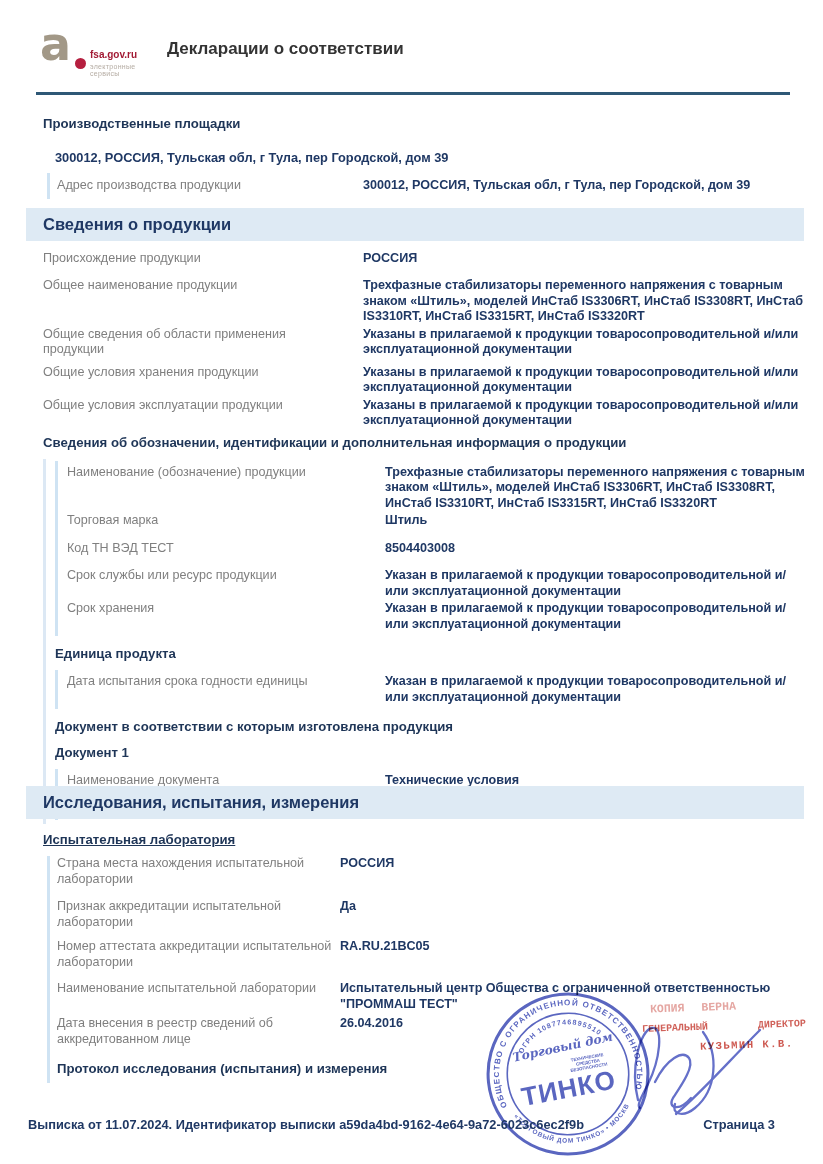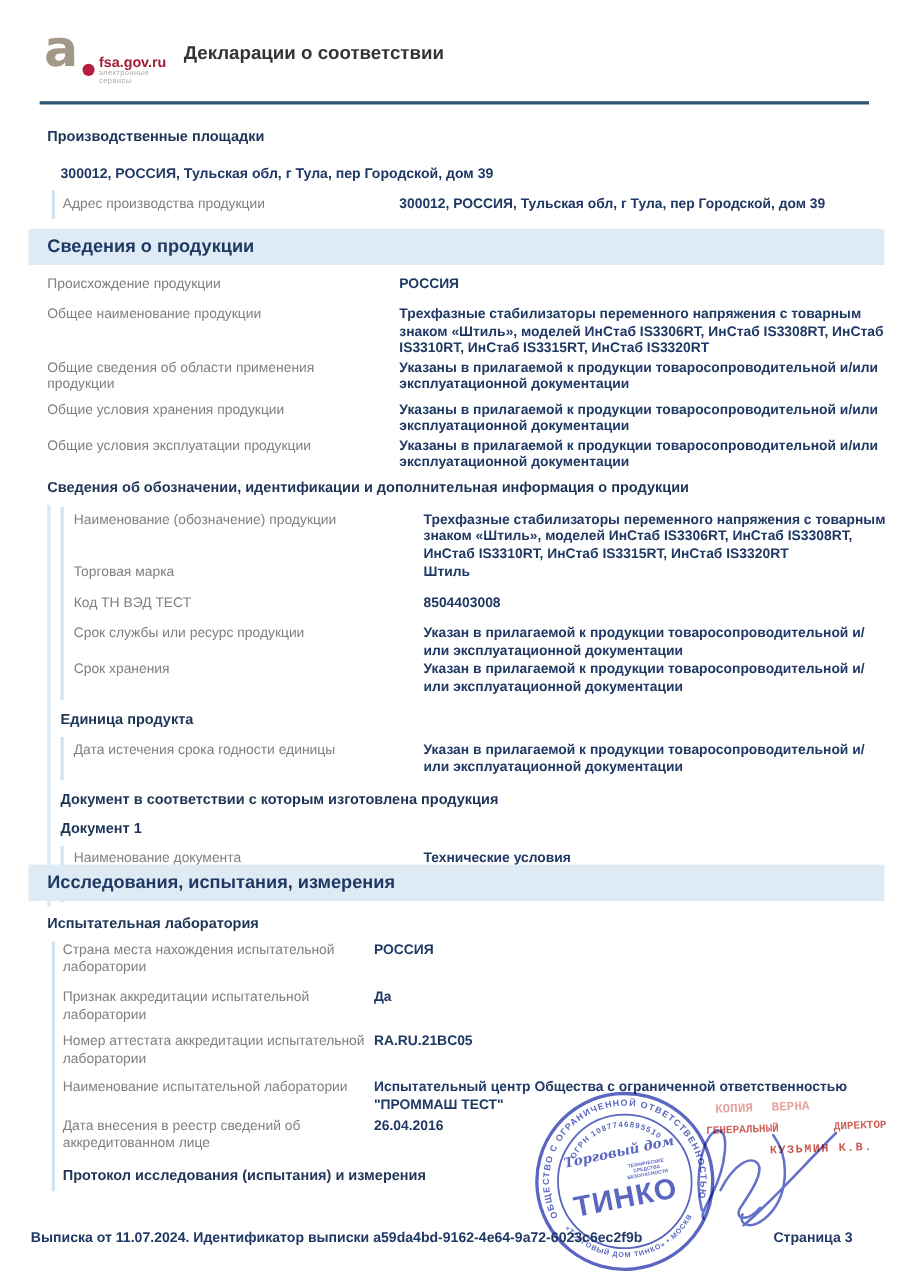--- a/index.html
+++ b/index.html
@@ -7,21 +7,21 @@
         font-family:"Liberation Sans",sans-serif;color:#1F3864;}
   .content{position:relative;padding:0 15px 0 43px;}
 
   
   .header{display:flex;align-items:flex-start;padding:27px 0 0 40px;height:56px;}
   .logo{position:relative;width:127px;height:56px;}
   .logo-glyph{position:absolute;left:0;top:-10px;font-size:46px;font-weight:700;
               color:#A29887;font-family:"DejaVu Sans",sans-serif;}
   .logo-dot{position:absolute;left:35px;top:31px;width:11px;height:11px;border-radius:50%;
             background:#B51F3F;}
-  .logo-domain{position:absolute;left:50px;top:22px;font-size:13px;font-weight:700;color:#A21A34;}
+  .logo-domain{position:absolute;left:50px;top:22px;font-size:10px;font-weight:700;color:#A21A34;}
   .logo-sub{position:absolute;left:50px;top:36px;font-size:7px;color:#B5ACA3;letter-spacing:.3px;}
   .doc-title{margin-left:0;margin-top:12px;font-size:17px;font-weight:700;color:#333;}
 
   .divider{height:3px;background:#2E5876;margin:9px 18px 0 -7px;}
 
   
   .sec-h{font-size:13.2px;font-weight:700;color:#1E3557;line-height:16px;}
   .addr{margin:18px 0 0 12px;font-size:12.8px;font-weight:700;color:#1F3864;}
 
   
@@ -141,21 +141,21 @@
         </div>
         <div class="row mb2">
           <div class="lbl">Срок хранения</div>
           <div class="val">Указан в прилагаемой к продукции товаросопроводительной и/или эксплуатационной документации</div>
         </div>
       </div>
 
       <div class="sec-h sub-h">Единица продукта</div>
       <div class="inner-block">
         <div class="row mb2">
-          <div class="lbl">Дата истечения срока годности единицы</div>
+          <div class="lbl">Дата испытания срока годности единицы</div>
           <div class="val">Указан в прилагаемой к продукции товаросопроводительной и/или эксплуатационной документации</div>
         </div>
       </div>
 
       <div class="sec-h sub-h">Документ в соответствии с которым изготовлена продукция</div>
       <div class="sec-h sub-h">Документ 1</div>
       <div class="inner-block">
         <div class="row">
           <div class="lbl">Наименование документа</div>
           <div class="val">Технические условия</div>
@@ -164,21 +164,21 @@
           <div class="lbl">Номер документа</div>
           <div class="val">34415470.430509.017 ТУ</div>
         </div>
       </div>
     </div>
   </div>
 
   <div class="research">
     <div class="band">Исследования, испытания, измерения</div>
     <div class="pad17">
-      <div class="sec-h" style="margin-top:13px;">Испытательная лаборатория</div>
+      <div class="sec-h" style="margin-top:13px;text-decoration:underline;">Испытательная лаборатория</div>
 
       <div class="lab-bar">
         <div class="row">
           <div class="lbl">Страна места нахождения испытательной лаборатории</div>
           <div class="val">РОССИЯ</div>
         </div>
         <div class="row mb9">
           <div class="lbl">Признак аккредитации испытательной лаборатории</div>
           <div class="val">Да</div>
         </div>

